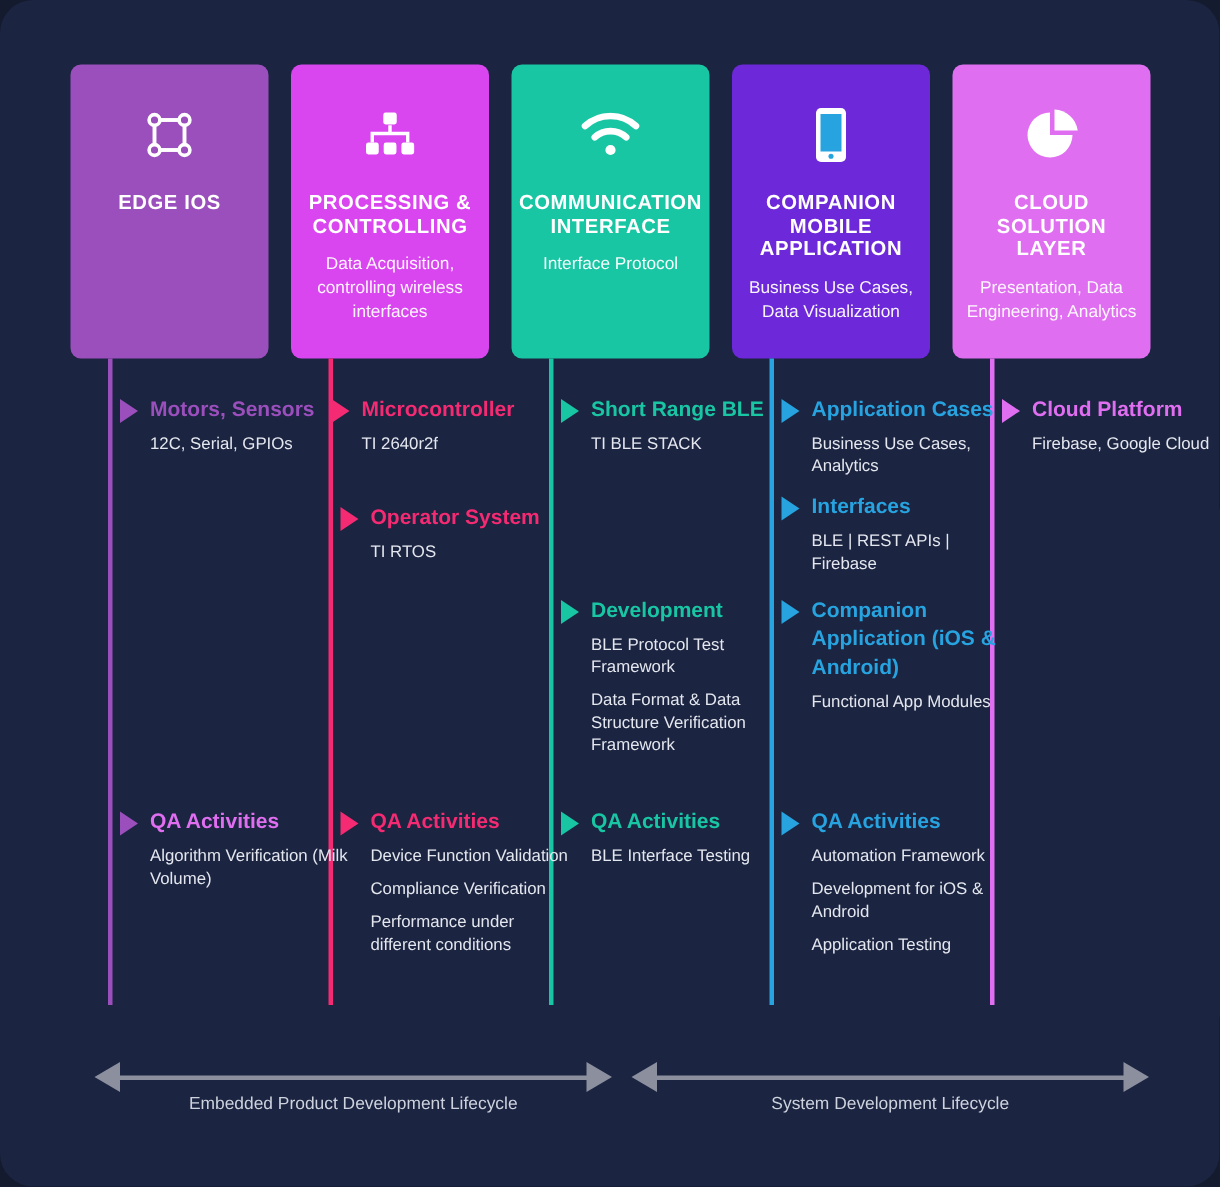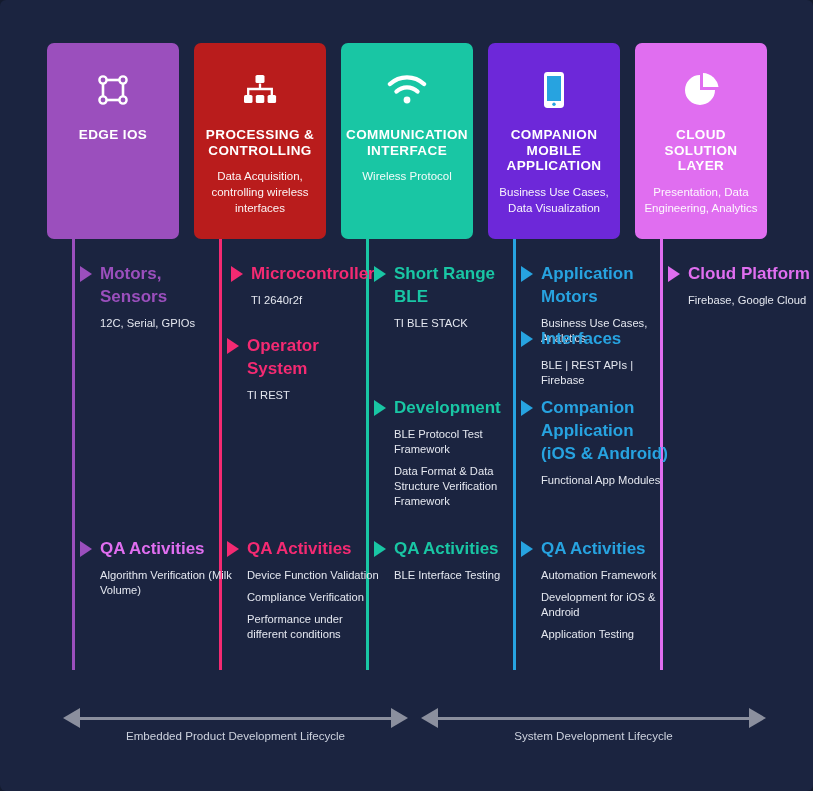--- a/index.html
+++ b/index.html
@@ -6,21 +6,21 @@
   html, body {
     width: 813px; height: 791px;
     background: #141b2e;
     font-family: "Liberation Sans", sans-serif;
     overflow: hidden;
   }
   #root {
     position: relative;
     width: 813px; height: 791px;
     background: #1b2440;
-    border-radius: 6px;
+    border-radius: 22px;
   }
 
   
   .card {
     position: absolute;
     top: 43px;
     width: 132px;
     height: 196px;
     border-radius: 7px;
     display: flex;
@@ -61,21 +61,21 @@
   .block { position: absolute; width: 132px; }
   .block .tri {
     position: absolute;
     left: -20px; top: 3px;
     width: 0; height: 0;
     border-top: 8px solid transparent;
     border-bottom: 8px solid transparent;
     border-left: 12px solid currentColor;
   }
   .block-title {
-    font-size: 17px;
+    font-size: 14px;
     font-weight: bold;
     line-height: 1.35;
     margin-bottom: 4px;
   }
   .block-item {
     font-size: 11.2px;
     line-height: 1.34;
     color: #e4e7ef;
     margin-top: 7px;
   }
@@ -116,21 +116,21 @@
         <rect x="7" y="7" width="20" height="20" fill="none" stroke="#fff" stroke-width="2.6"></rect>
         <circle cx="7" cy="7" r="3.6" fill="#9b4fbd" stroke="#fff" stroke-width="2.4"></circle>
         <circle cx="27" cy="7" r="3.6" fill="#9b4fbd" stroke="#fff" stroke-width="2.4"></circle>
         <circle cx="7" cy="27" r="3.6" fill="#9b4fbd" stroke="#fff" stroke-width="2.4"></circle>
         <circle cx="27" cy="27" r="3.6" fill="#9b4fbd" stroke="#fff" stroke-width="2.4"></circle>
       </svg>
     </div>
     <div class="card-title">EDGE IOS</div>
   </div>
 
-  <div class="card" style="left:194px;background:#b91c1c">
+  <div class="card" style="left:194px;background:#d946ef">
     <div class="card-icon">
       <svg width="36" height="34" viewBox="0 0 36 34">
         <rect x="13.5" y="2" width="9" height="8" rx="1.6" fill="#fff"></rect>
         <rect x="2" y="22" width="8.5" height="8" rx="1.6" fill="#fff"></rect>
         <rect x="13.8" y="22" width="8.5" height="8" rx="1.6" fill="#fff"></rect>
         <rect x="25.6" y="22" width="8.5" height="8" rx="1.6" fill="#fff"></rect>
         <path d="M18 10.5 V16 M6.2 22 V16 H29.8 V22" fill="none" stroke="#fff" stroke-width="2.3"></path>
       </svg>
     </div>
     <div class="card-title">PROCESSING &amp; CONTROLLING</div>
@@ -139,21 +139,21 @@
 
   <div class="card" style="left:341px;background:#19c6a4">
     <div class="card-icon">
       <svg width="40" height="30" viewBox="0 0 40 30">
         <path d="M3 9 A25 25 0 0 1 37 9" fill="none" stroke="#fff" stroke-width="4.4" stroke-linecap="round"></path>
         <path d="M9.5 16.5 A15.5 15.5 0 0 1 30.5 16.5" fill="none" stroke="#fff" stroke-width="4.4" stroke-linecap="round"></path>
         <circle cx="20" cy="25" r="3.4" fill="#fff"></circle>
       </svg>
     </div>
     <div class="card-title">COMMUNICATION INTERFACE</div>
-    <div class="card-sub">Wireless Protocol</div>
+    <div class="card-sub">Interface Protocol</div>
   </div>
 
   <div class="card" style="left:488px;background:#6d28d9">
     <div class="card-icon">
       <svg width="24" height="38" viewBox="0 0 24 38">
         <rect x="2" y="1" width="20" height="36" rx="3.4" fill="#fff"></rect>
         <rect x="5" y="5" width="14" height="25" fill="#27a3e0"></rect>
         <circle cx="12" cy="33.2" r="1.7" fill="#27a3e0"></circle>
       </svg>
     </div>
@@ -182,29 +182,29 @@
     <div class="tri"></div>
     <div class="block-title" style="color:#9b4fbd">Motors, Sensors</div>
     <div class="block-item">12C, Serial, GPIOs</div>
   </div>
   <div class="block" style="left:100px;top:538px;color:#9b4fbd">
     <div class="tri"></div>
     <div class="block-title" style="color:#e06ef0">QA Activities</div>
     <div class="block-item">Algorithm Verification (Milk Volume)</div>
   </div>
 
-  <div class="block" style="left:251px;top:263px;color:#f42a72">
+  <div class="block" style="left:241px;top:263px;color:#f42a72">
     <div class="tri"></div>
     <div class="block-title" style="color:#f42a72">Microcontroller</div>
     <div class="block-item">TI 2640r2f</div>
   </div>
   <div class="block" style="left:247px;top:335px;color:#f42a72">
     <div class="tri"></div>
     <div class="block-title" style="color:#f42a72">Operator System</div>
-    <div class="block-item">TI REST</div>
+    <div class="block-item">TI RTOS</div>
   </div>
   <div class="block" style="left:247px;top:538px;color:#f42a72">
     <div class="tri"></div>
     <div class="block-title" style="color:#f42a72">QA Activities</div>
     <div class="block-item">Device Function Validation</div>
     <div class="block-item">Compliance Verification</div>
     <div class="block-item">Performance under different conditions</div>
   </div>
 
   <div class="block" style="left:394px;top:263px;color:#19c6a4">
@@ -219,21 +219,21 @@
     <div class="block-item">Data Format &amp; Data Structure Verification Framework</div>
   </div>
   <div class="block" style="left:394px;top:538px;color:#19c6a4">
     <div class="tri"></div>
     <div class="block-title" style="color:#19c6a4">QA Activities</div>
     <div class="block-item">BLE Interface Testing</div>
   </div>
 
   <div class="block" style="left:541px;top:263px;color:#27a3e0">
     <div class="tri"></div>
-    <div class="block-title" style="color:#27a3e0">Application Motors</div>
+    <div class="block-title" style="color:#27a3e0">Application Cases</div>
     <div class="block-item">Business Use Cases, Analytics</div>
   </div>
   <div class="block" style="left:541px;top:328px;color:#27a3e0">
     <div class="tri"></div>
     <div class="block-title" style="color:#27a3e0">Interfaces</div>
     <div class="block-item">BLE  |  REST APIs  |  Firebase</div>
   </div>
   <div class="block" style="left:541px;top:397px;color:#27a3e0">
     <div class="tri"></div>
     <div class="block-title" style="color:#27a3e0">Companion Application (iOS &amp; Android)</div>

